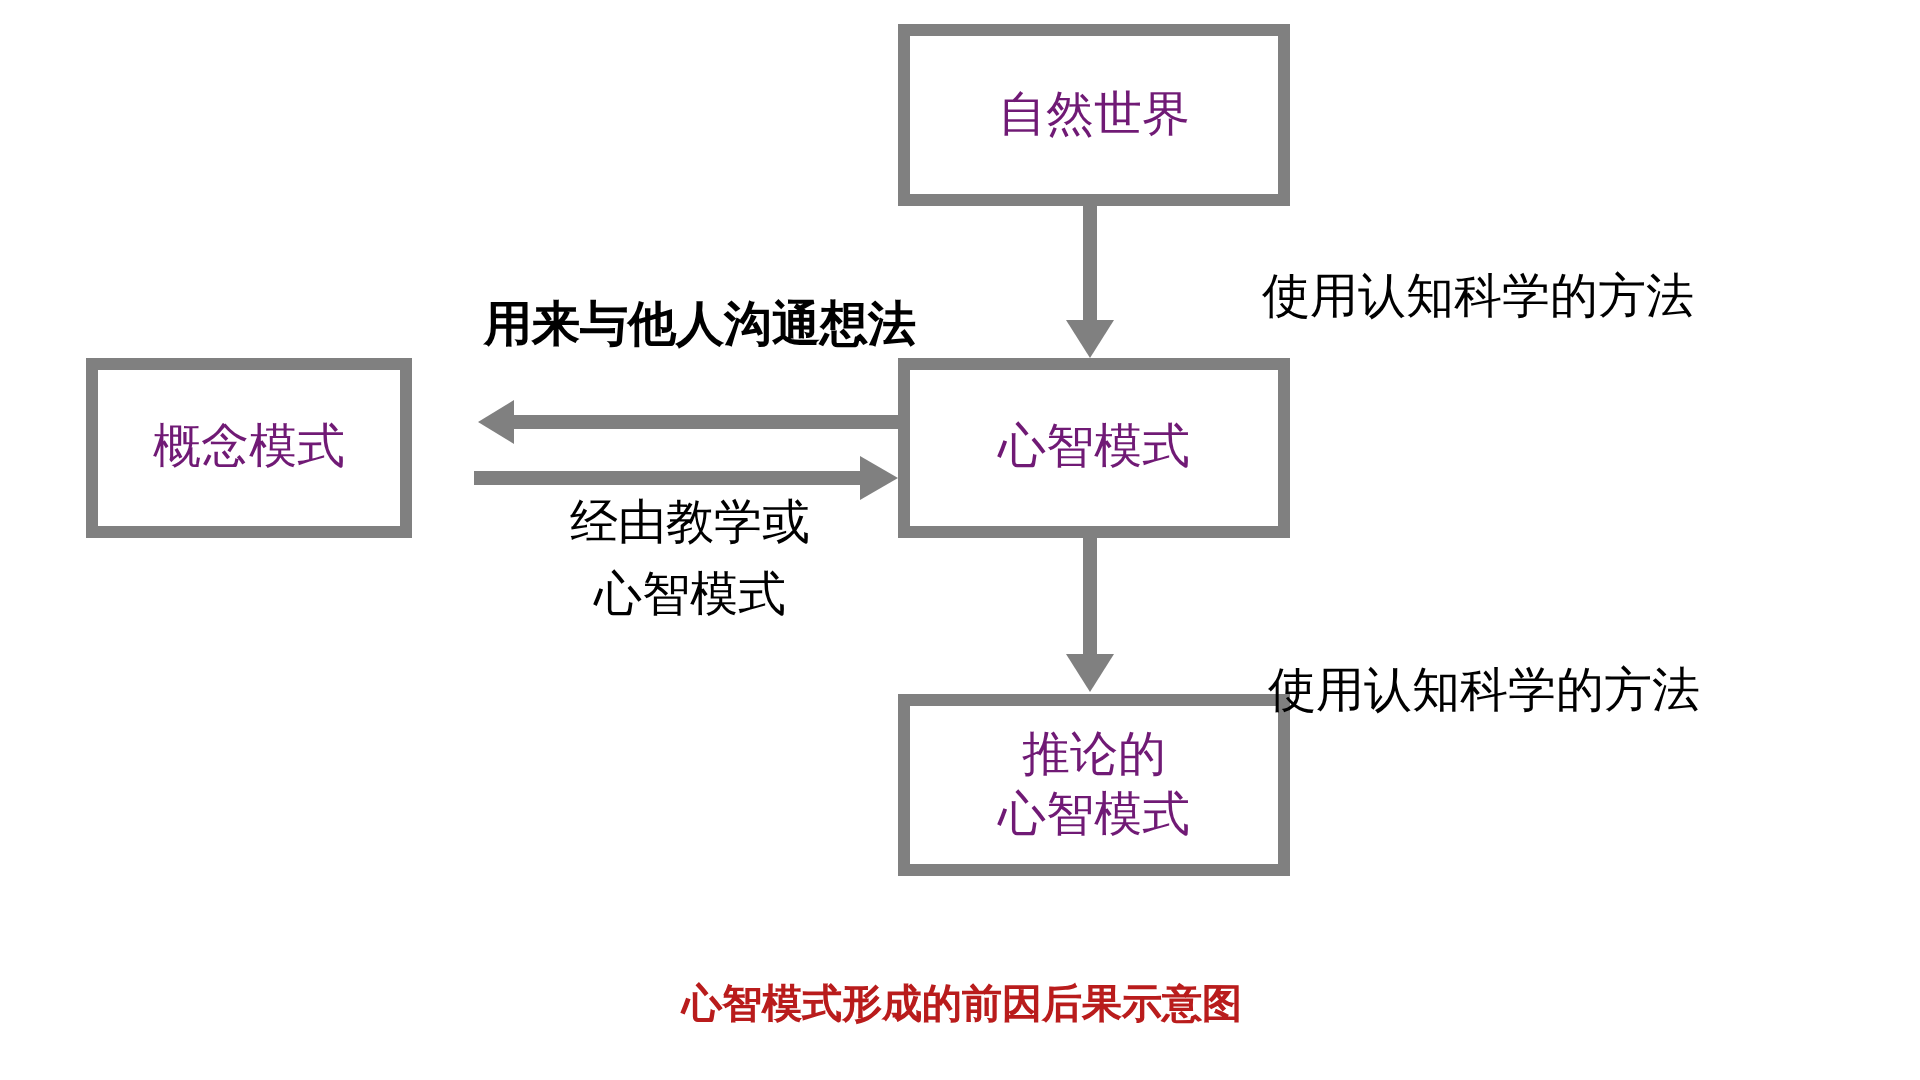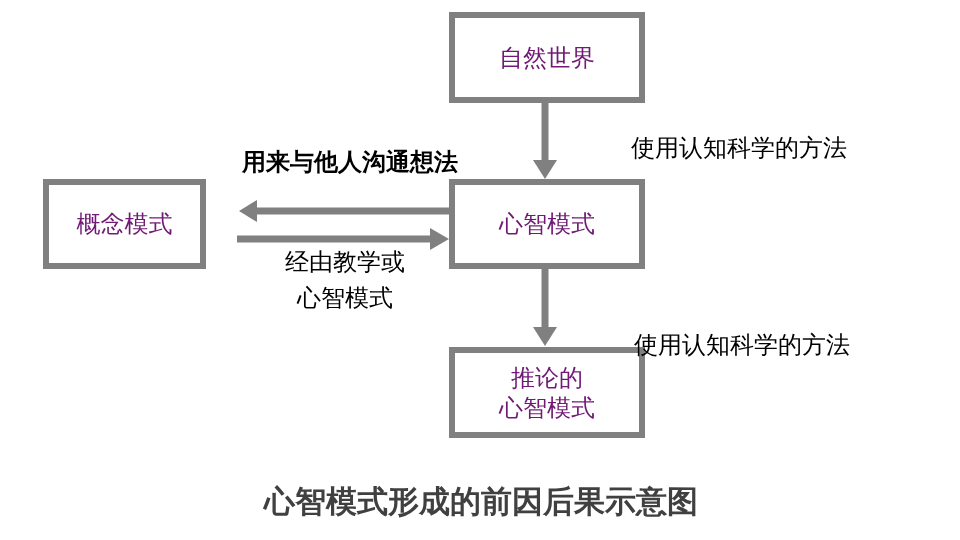--- a/index.html
+++ b/index.html
@@ -51,23 +51,23 @@
   }
   #lbl-experience  { left: 739px; top: 148px; }
   #lbl-communicate { left: 350px; top: 162px; font-weight: bold; }
   #lbl-teaching    { left: 345px; top: 280px; white-space: pre-line; line-height: 36px; }
   #lbl-cognitive   { left: 742px; top: 306px; margin-top: 39px; }
   .caption {
     position: absolute;
     left: 481px;
     top: 502px;
     transform: translate(-50%, -50%);
-    font-size: 31px;
+    font-size: 20px;
     font-weight: bold;
-    color: #404040;
+    color: #b91c1c;
     white-space: nowrap;
   }
 </style>
 </head>
 <body>
 
 <div class="stage">
 
   <svg class="arrows" viewBox="0 0 960 540" xmlns="http://www.w3.org/2000/svg">
     <g>

